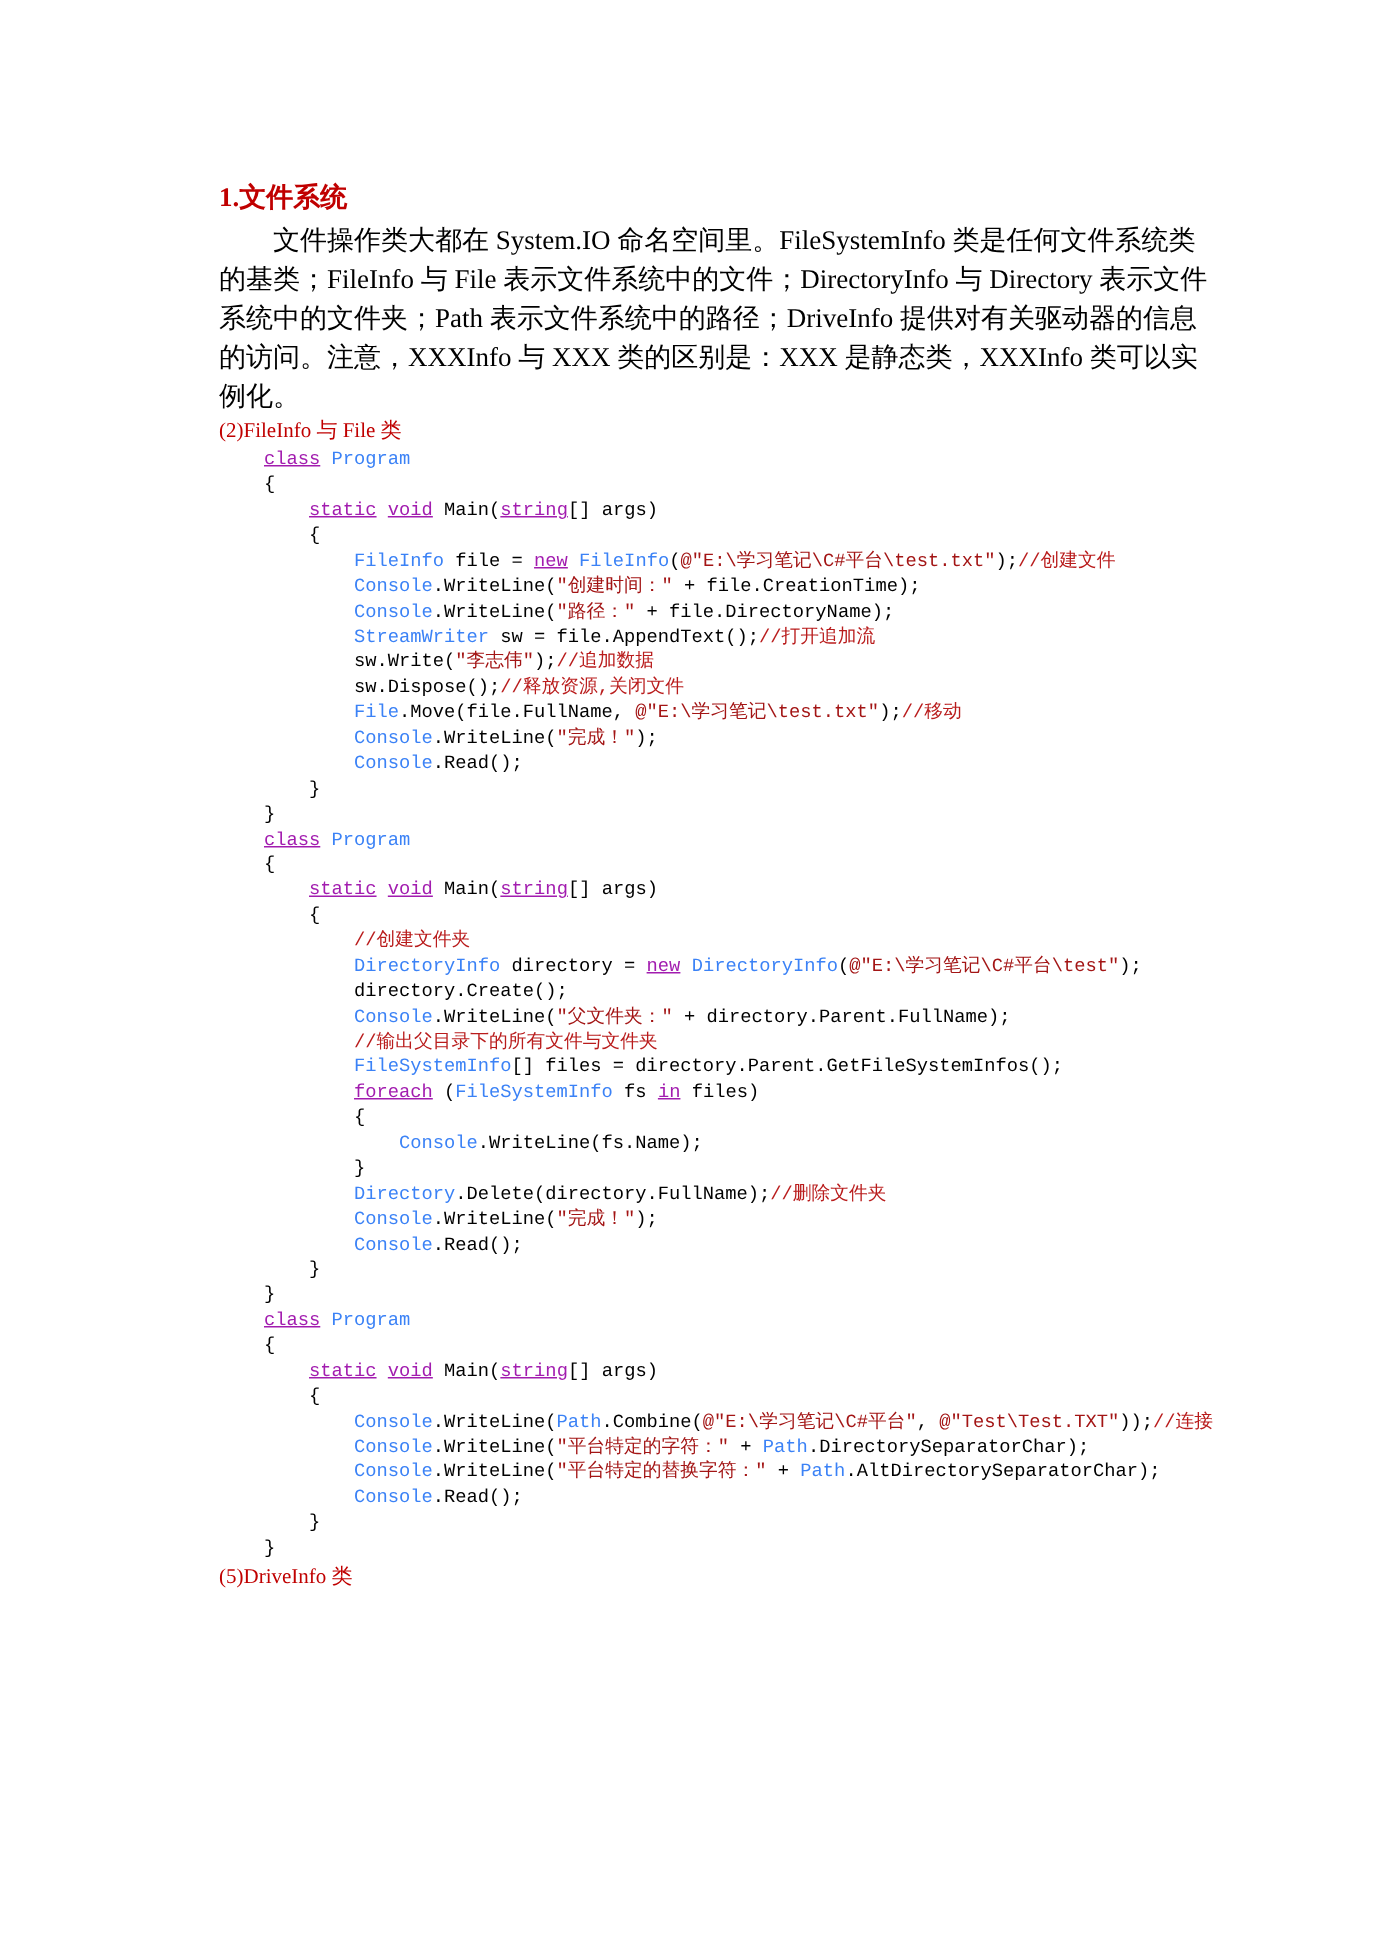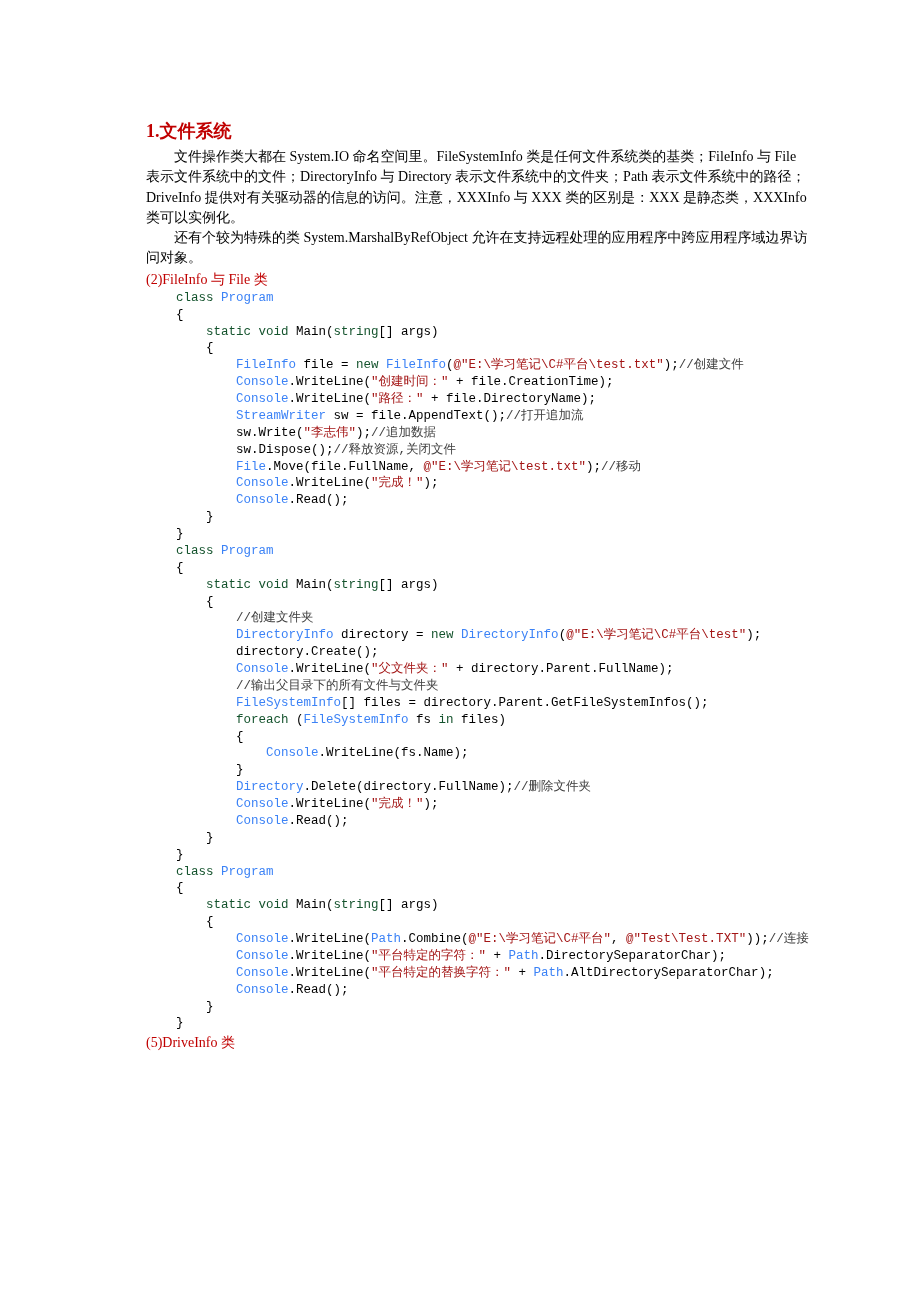--- a/index.html
+++ b/index.html
@@ -25,46 +25,45 @@
     margin: 0 0 2px 0;
   }
   .subhead {
     color: #c00000;
     font-size: 14px;
     font-family: SimSun, serif;
     margin: 0;
   }
   .para {
     font-family: SimSun, serif;
-    font-size: 14px;
+    font-size: 18px;
     margin: 0;
     text-indent: 2em;
     line-height: 1.45;
   }
   .codeblock {
     font-family: Consolas, "Courier New", monospace;
     font-size: 12.5px;
     line-height: 1.35;
     white-space: pre;
     margin-left: 30px;
   }
-  .kw   { color: #14532d; }
+  .kw   { color: #a21caf; text-decoration: underline; }
   .type { color: #3b82f6; }
   .str  { color: #a31515; }
-  .cmt  { color: #404040; text-align: right; }
+  .cmt  { color: #b91c1c; text-align: right; }
 </style>
 </head>
 <body>
 
 <div class="page">
 
   <p class="heading-main">1.文件系统</p>
 
   <p class="para">文件操作类大都在 System.IO 命名空间里。FileSystemInfo 类是任何文件系统类的基类；FileInfo 与 File 表示文件系统中的文件；DirectoryInfo 与 Directory 表示文件系统中的文件夹；Path 表示文件系统中的路径；DriveInfo 提供对有关驱动器的信息的访问。注意，XXXInfo 与 XXX 类的区别是：XXX 是静态类，XXXInfo 类可以实例化。</p>
-  <p class="para">还有个较为特殊的类 System.MarshalByRefObject 允许在支持远程处理的应用程序中跨应用程序域边界访问对象。</p>
 
   <p class="subhead">(2)FileInfo 与 File 类</p>
   <div class="codeblock"><span class="kw">class</span><span> </span><span class="type">Program</span>
 <span>{</span>
 <span>    </span><span class="kw">static</span><span> </span><span class="kw">void</span><span> Main(</span><span class="kw">string</span><span>[] args)</span>
 <span>    {</span>
 <span>        </span><span class="type">FileInfo</span><span> file = </span><span class="kw">new</span><span> </span><span class="type">FileInfo</span><span>(</span><span class="str">@"E:\学习笔记\C#平台\test.txt"</span><span>);</span><span class="cmt">//创建文件</span>
 <span>        </span><span class="type">Console</span><span>.WriteLine(</span><span class="str">"创建时间："</span><span> + file.CreationTime);</span>
 <span>        </span><span class="type">Console</span><span>.WriteLine(</span><span class="str">"路径："</span><span> + file.DirectoryName);</span>
 <span>        </span><span class="type">StreamWriter</span><span> sw = file.AppendText();</span><span class="cmt">//打开追加流</span>

